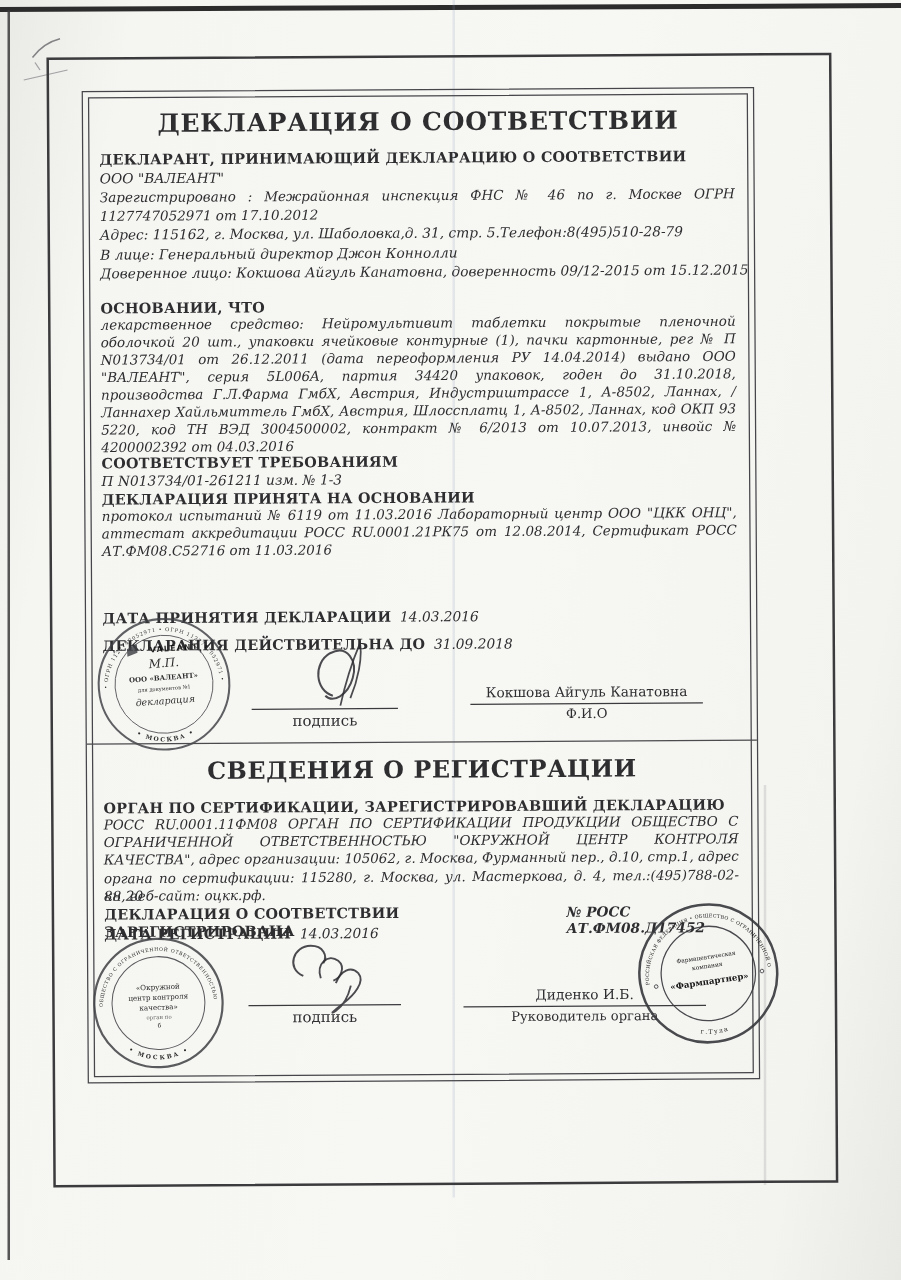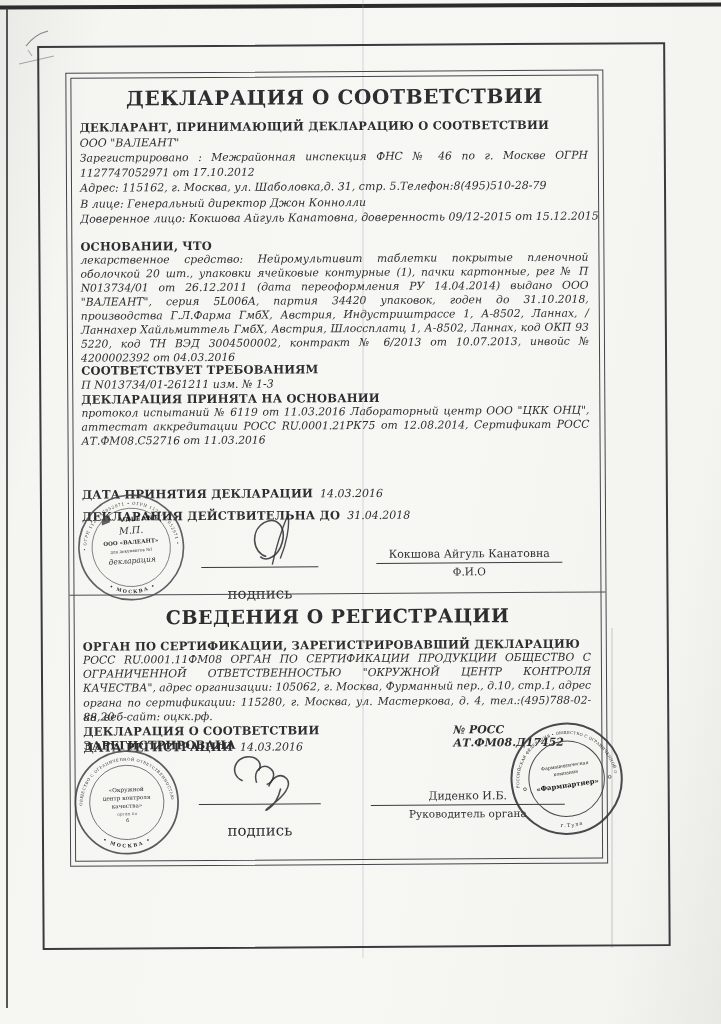--- a/index.html
+++ b/index.html
@@ -17,21 +17,21 @@
   .abs{position:absolute;}
   .h{font-weight:bold;font-size:11.5px;letter-spacing:.2px;}
   .it{font-style:italic;font-size:11px;}
   .body-text{font-style:italic;font-size:10.8px;line-height:14px;width:508px;text-align:justify;}
   .row{display:flex;gap:7px;align-items:baseline;}
   .title{width:100%;text-align:center;font-weight:bold;font-size:20px;letter-spacing:.6px;}
   .title2{width:100%;text-align:center;font-weight:bold;font-size:19px;letter-spacing:.5px;}
   .divider{position:absolute;left:0;top:521px;width:536px;border-top:1.3px solid #4b4b4e;}
   .sigline{position:absolute;text-align:center;font-size:10.5px;}
   .sigline .line{border-top:1.1px solid #3b3b3e;height:0;}
-  .sigline .cap{margin-top:17px;font-size:15px;}
+  .sigline .cap{margin-top:2px;font-size:12px;}
   .fio{position:absolute;text-align:center;font-size:11px;}
   .fio .nm{margin-bottom:2px;}
   .fio .line{border-top:1.1px solid #3b3b3e;height:0;}
   .fio .cap{margin-top:2px;font-size:10.5px;}
   .stamp{position:absolute;color:#3f4044;}
   .stamp svg{display:block;}
   .autograph{position:absolute;}
   .scratch{position:absolute;left:16px;top:26px;}
 </style>
 </head>
@@ -74,21 +74,21 @@
 
       <div class="abs h" style="top:319px;left:13px;">ДЕКЛАРАЦИЯ ПРИНЯТА НА ОСНОВАНИИ</div>
       <div class="abs body-text" style="top:333px;left:13px;line-height:14.2px;">протокол испытаний № 6119 от 11.03.2016 Лабораторный центр ООО "ЦКК ОНЦ", аттестат аккредитации РОСС RU.0001.21РК75 от 12.08.2014, Сертификат РОСС АТ.ФМ08.С52716 от 11.03.2016</div>
 
       <div class="abs row" style="top:414px;left:13px;">
         <span class="h">ДАТА ПРИНЯТИЯ ДЕКЛАРАЦИИ</span>
         <span class="it">14.03.2016</span>
       </div>
       <div class="abs row" style="top:436px;left:13px;">
         <span class="h">ДЕКЛАРАЦИЯ ДЕЙСТВИТЕЛЬНА ДО</span>
-        <span class="it">31.04.2018</span>
+        <span class="it">31.09.2018</span>
       </div>
 
       <div class="stamp" style="left:7px;top:419px;opacity:.82;transform:rotate(-4deg);">
         <svg width="110" height="110" viewBox="0 0 160 160">
           <circle cx="80" cy="80" r="76" fill="none" stroke="currentColor" stroke-width="2.4"></circle>
           <circle cx="80" cy="80" r="57" fill="none" stroke="currentColor" stroke-width="1.1"></circle>
           <defs>
             <path id="v-rt" d="M 14,84 A 66,66 0 1 1 146,84"></path>
             <path id="v-rb" d="M 33,127 A 66,66 0 0 0 127,127"></path>
           </defs>

